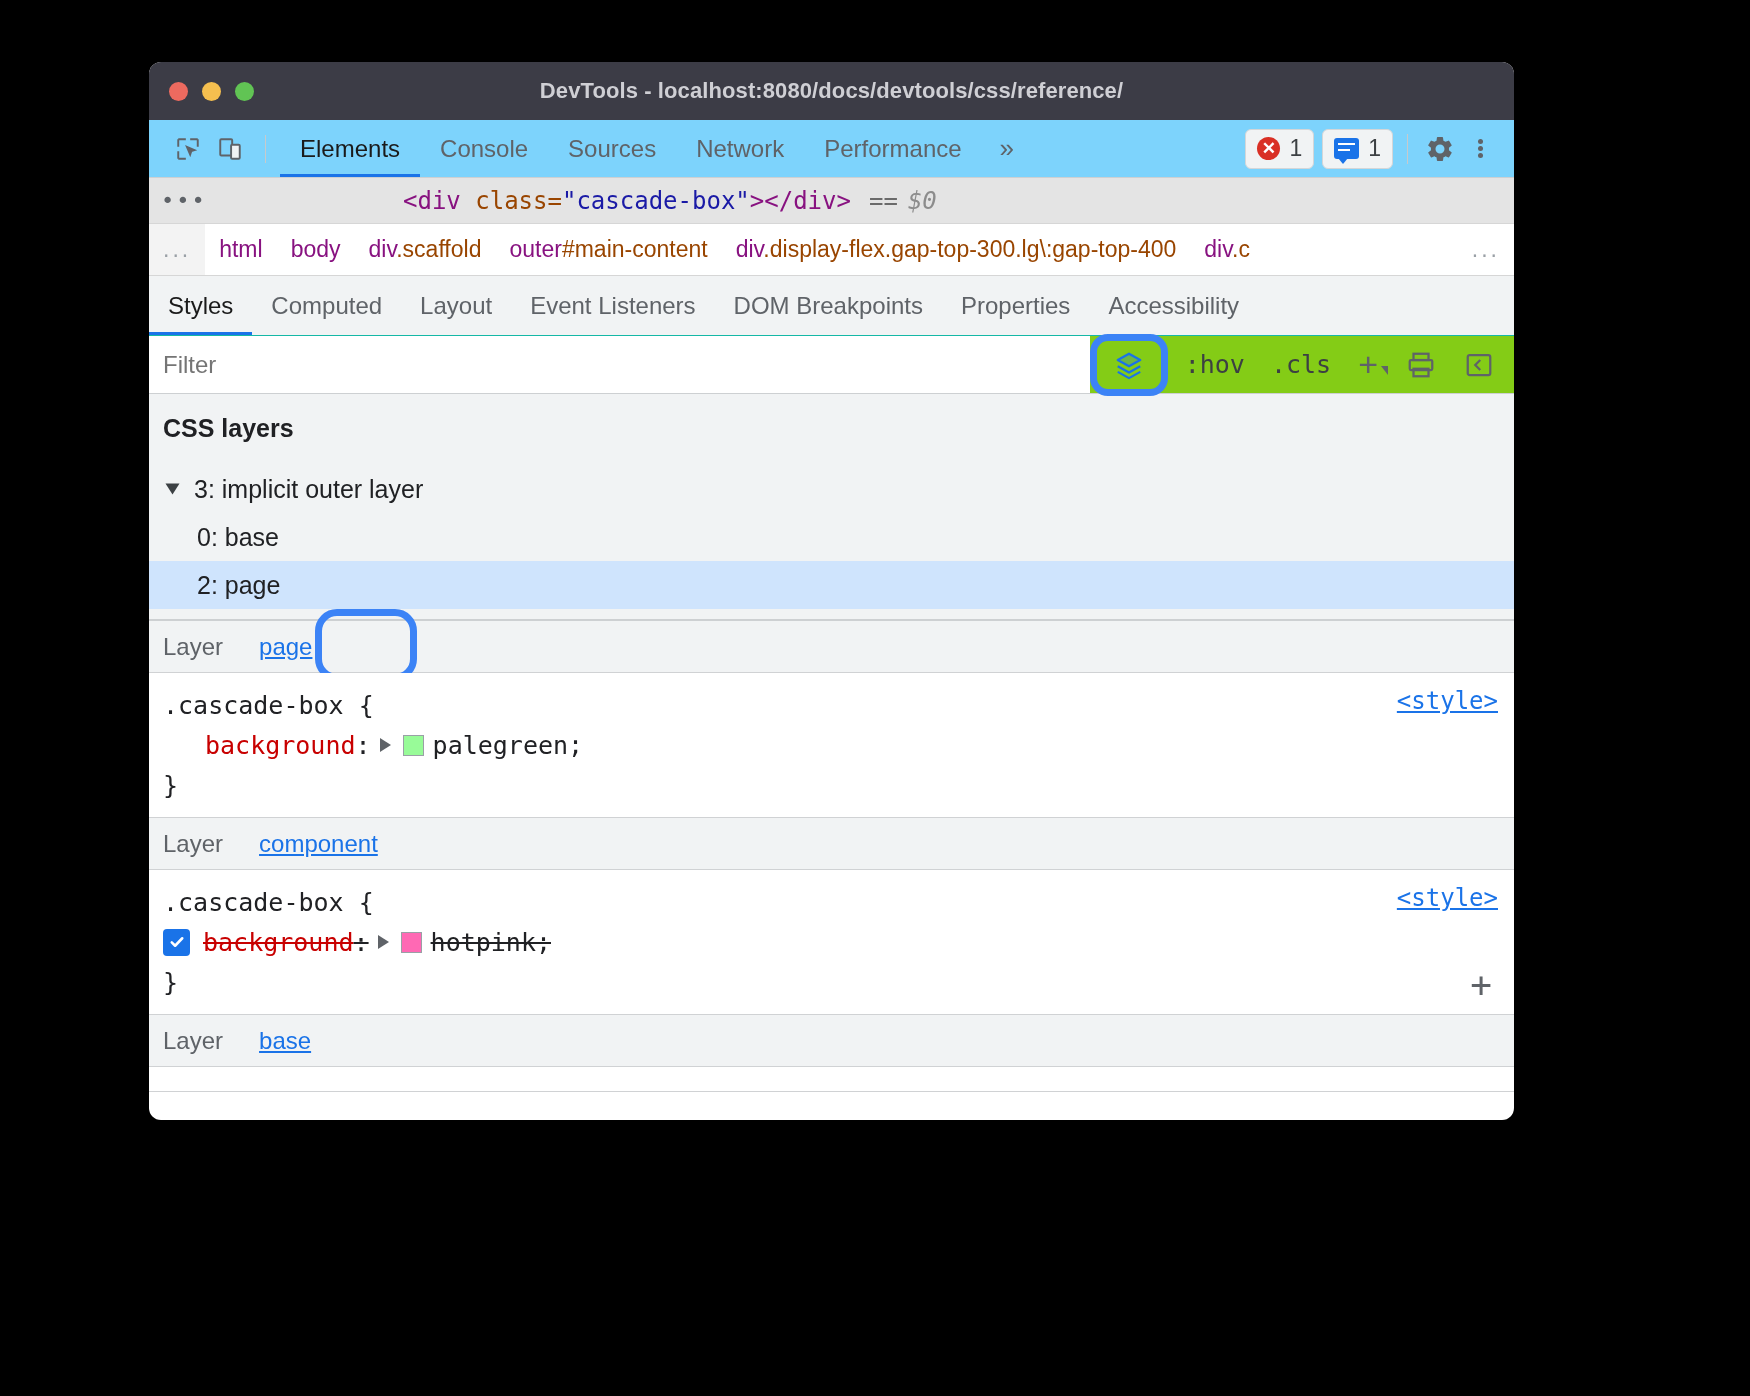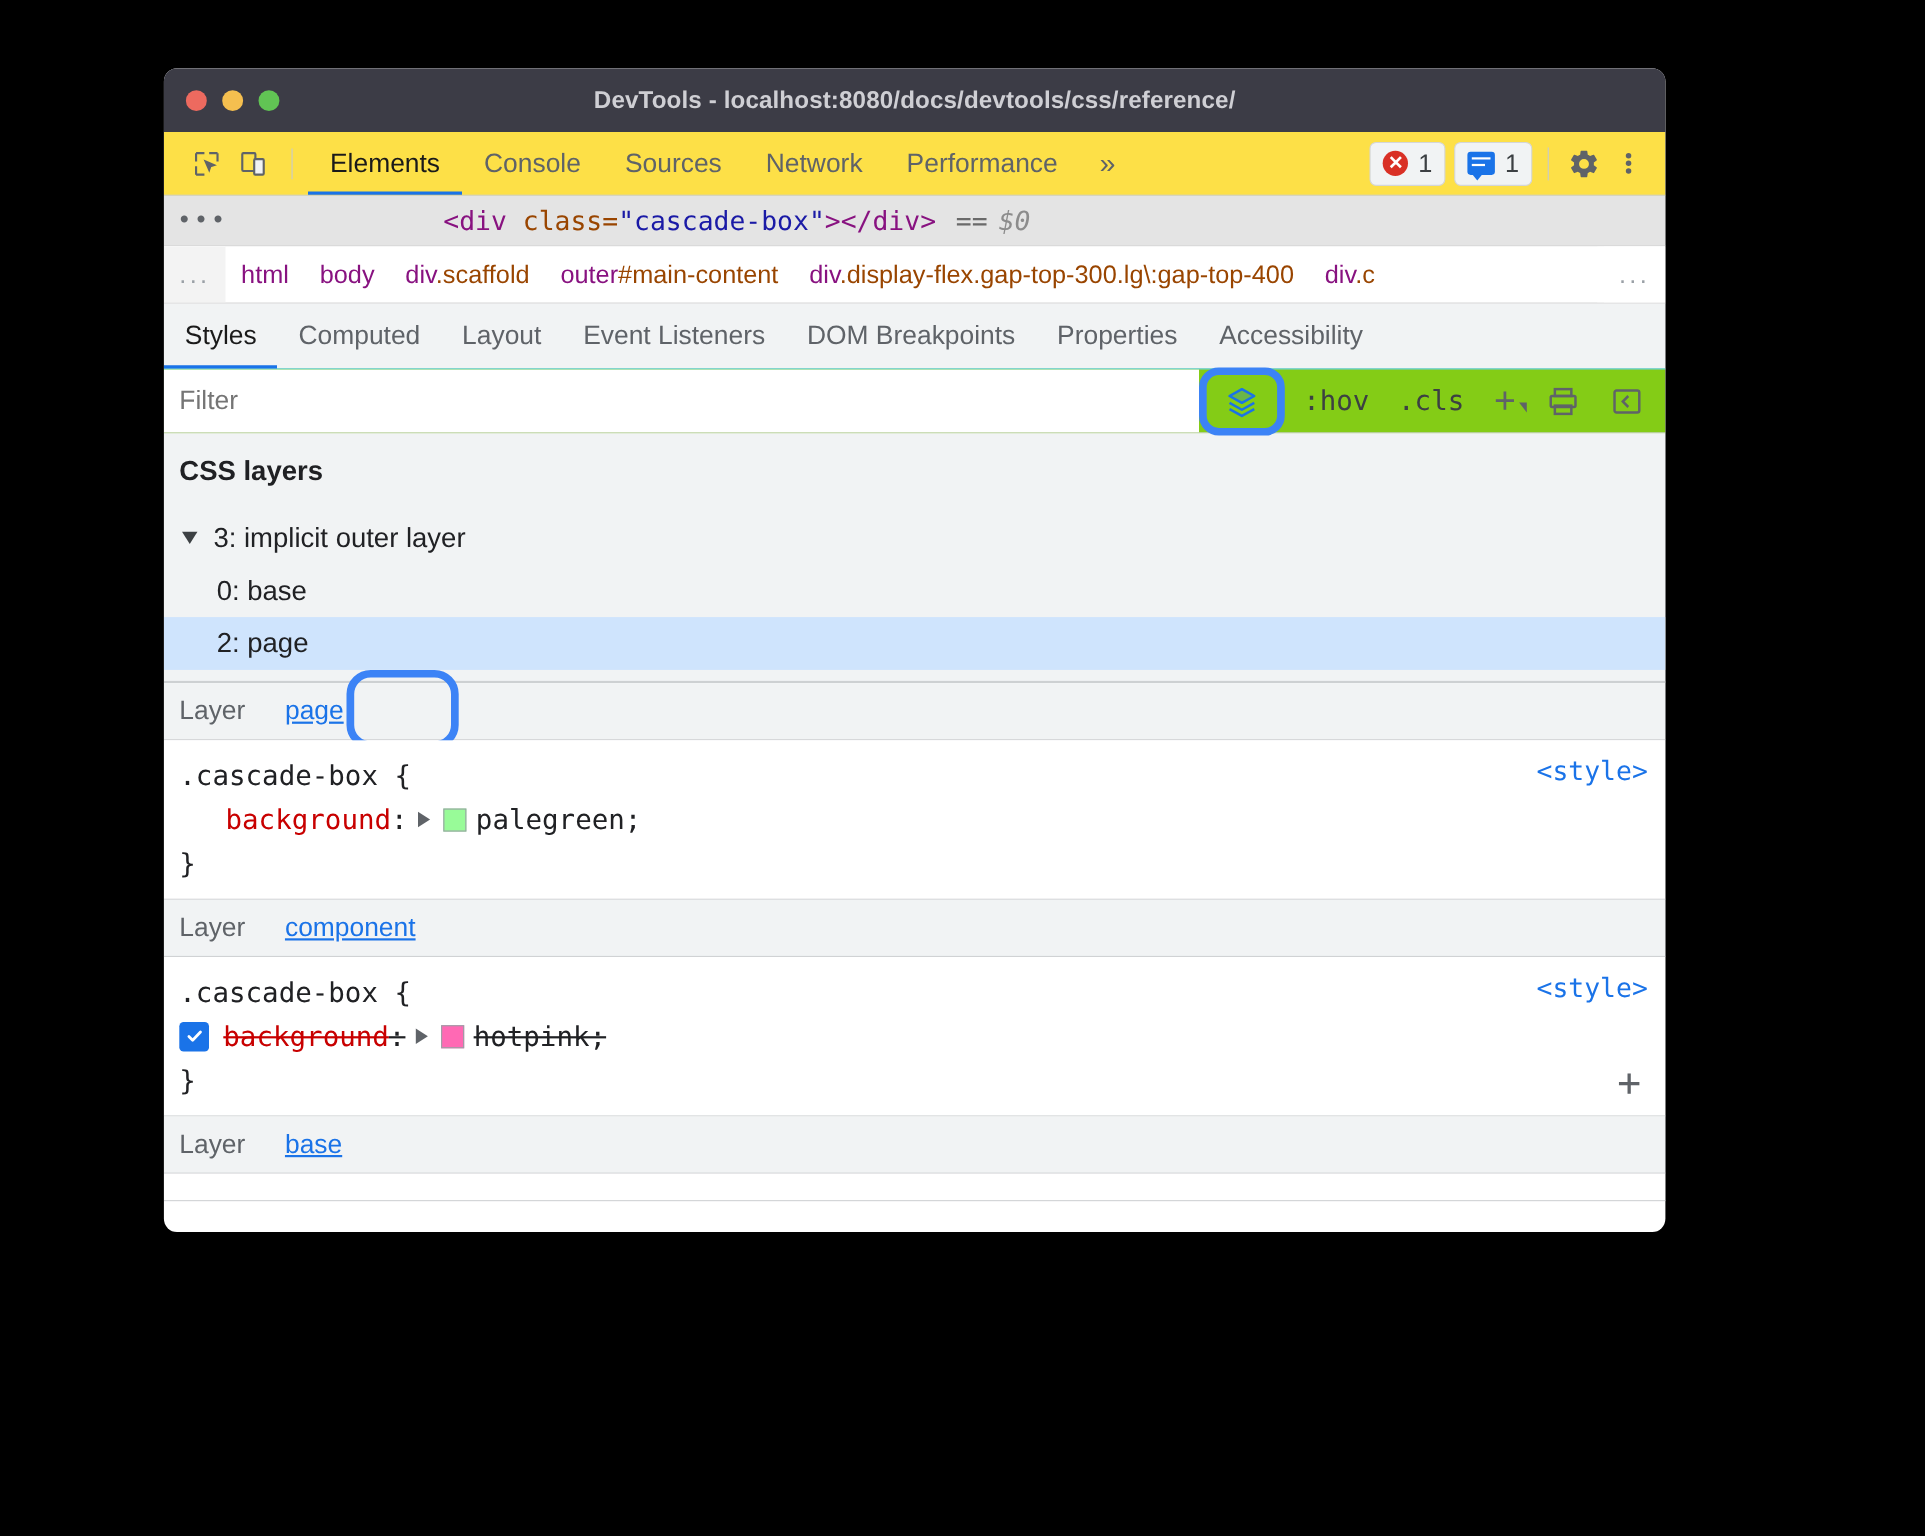--- a/index.html
+++ b/index.html
@@ -34,21 +34,21 @@
   .dot.red{background:#ed6a5f;} .dot.yellow{background:#f5bf4f;} .dot.green{background:#61c454;}
   .title {
     position:absolute; left:0; right:0; text-align:center;
     color:#cfcfd4; font-size:22px; font-weight:bold;
     letter-spacing:.1px;
     pointer-events:none;
   }
 
   
   .maintoolbar {
-    height:58px; background:#fde047;
+    height:58px; background:#7dd3fc;
     border-bottom:1px solid #cdd0d2;
     display:flex; align-items:center;
     padding:0 14px 0 18px;
     position:relative;
   }
   .tb-icon { width:42px; height:40px; display:flex; align-items:center; justify-content:center; border-radius:4px; }
   .tb-sep { width:1px; height:28px; background:#c8cacc; margin:0 14px; }
   .paneltabs { display:flex; align-items:center; height:100%; }
   .ptab {
     font-size:24px; color:#5f6368;
@@ -170,21 +170,21 @@
     background:#fff; border-bottom:1px solid #d0d2d4;
     font-family:"DejaVu Sans Mono", monospace;
     font-size:25px; color:#202124;
     padding:12px 0 12px 14px; position:relative;
   }
   .rule .line { height:40px; display:flex; align-items:center; white-space:nowrap; }
   .rule .line.indent { padding-left:42px; }
   .stylesrc {
     position:absolute; right:16px; top:14px;
     font-family:"DejaVu Sans Mono", monospace;
-    font-size:24px; color:#1a73e8; 
+    font-size:24px; color:#1a73e8; text-decoration:underline;
   }
   .rule .addbtn { position:absolute; right:22px; top:94px; font-size:36px; color:#5f6368; }
   .prop { color:#c80000; }
   .colon { color:#202124; }
   .valarrow { width:0;height:0;border-left:11px solid #5f6368;border-top:7px solid transparent;border-bottom:7px solid transparent;
               margin:0 12px 0 9px; display:inline-block; }
   .swatch { width:21px; height:21px; border:1px solid #9aa0a6; display:inline-block; margin-right:9px; vertical-align:-2px; }
   .strike { text-decoration:line-through; }
   .checkbox {
     width:27px; height:27px; border-radius:4px; background:#1a73e8;

